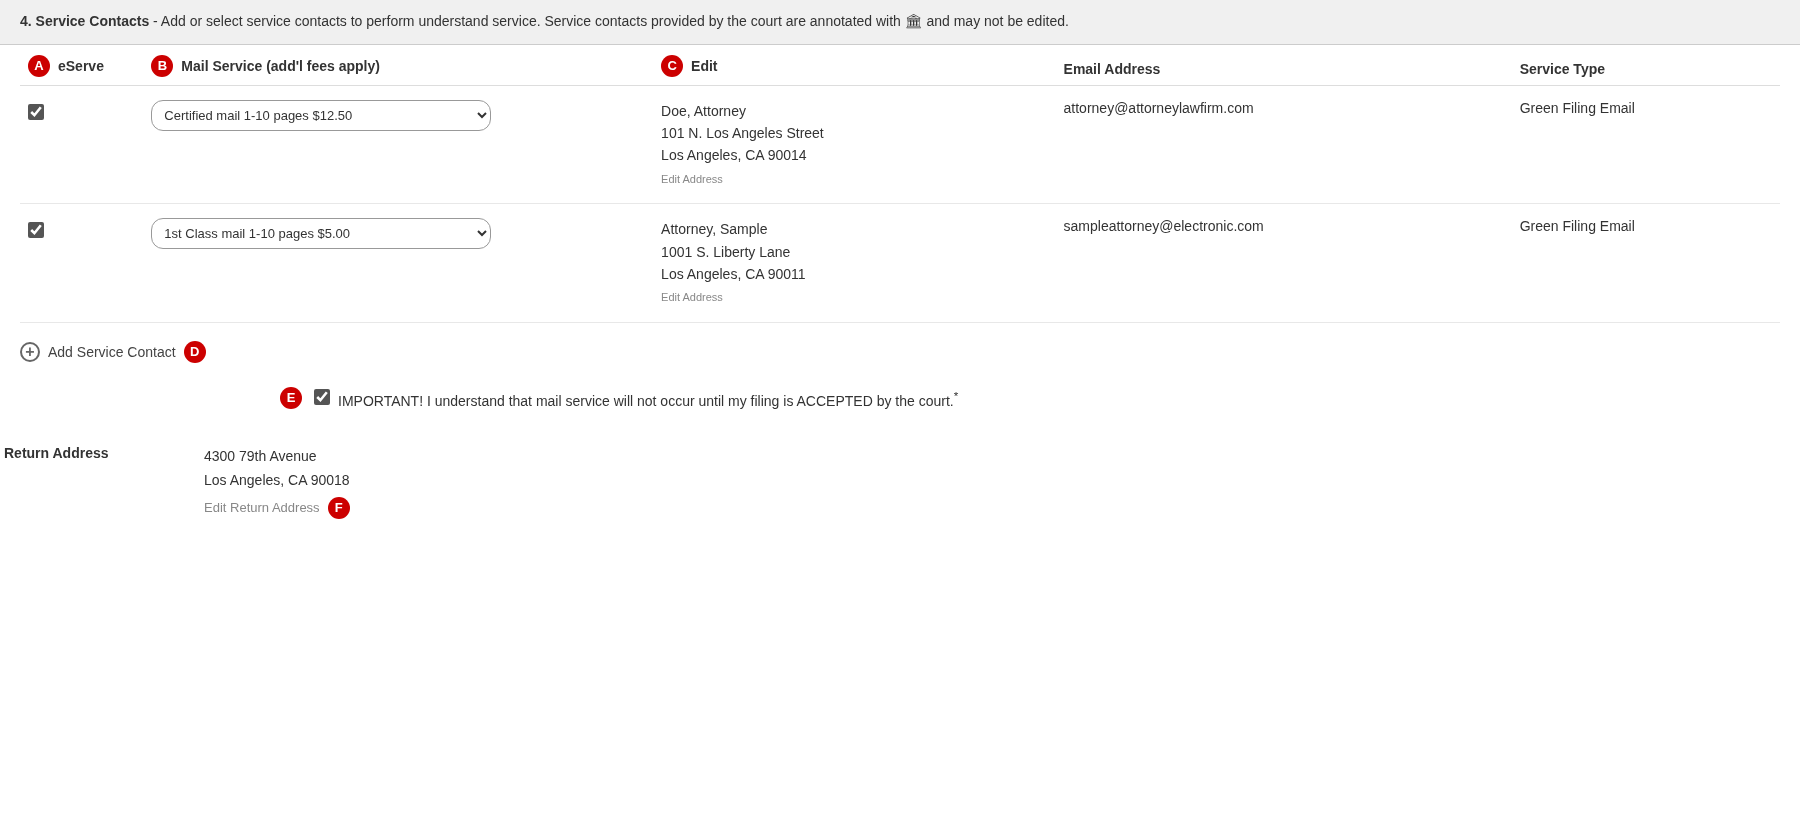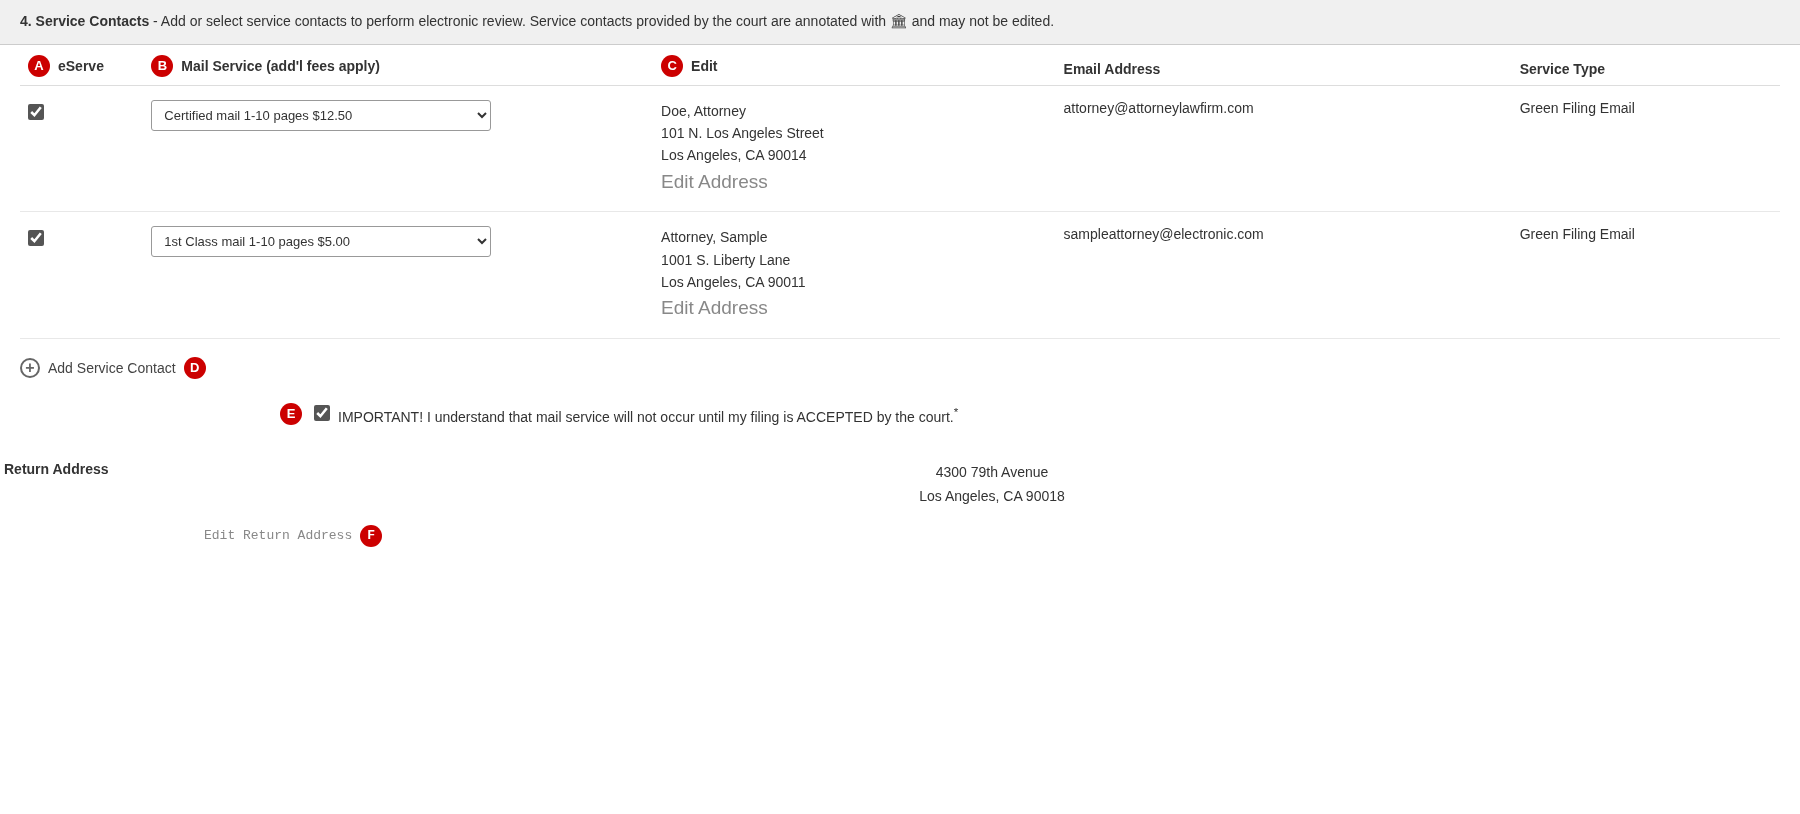--- a/index.html
+++ b/index.html
@@ -92,38 +92,38 @@
       height: 16px;
       cursor: pointer;
       accent-color: #555;
     }
 
     select.mail-select {
       width: 340px;
       padding: 6px 8px;
       font-size: 13px;
       border: 1px solid #999;
-      border-radius: 3px;
+      border-radius: 12px;
       background: #fff;
       color: #333;
       cursor: pointer;
     }
 
     .name-block {
       line-height: 1.6;
     }
     .name-block .name-main {
       font-weight: normal;
     }
     .name-block .address-line {
       color: #333;
     }
     .name-block .edit-link {
       color: #888;
-      font-size: 19px;
+      font-size: 11px;
       cursor: pointer;
       text-decoration: none;
     }
 
     .add-service-row {
       padding: 18px 20px 10px 20px;
       display: flex;
       align-items: center;
       gap: 8px;
     }
@@ -187,41 +187,40 @@
 
     .return-content .intro-text {
       margin-bottom: 16px;
       color: #333;
       font-size: 14px;
     }
 
     .return-content .addr-line {
       line-height: 1.7;
       font-size: 14px;
-      text-align: center;
     }
 
     .return-content .edit-return-link {
       color: #888;
       font-size: 13px;
       cursor: pointer;
       text-decoration: none;
     }
 
     .header-badge-wrap {
       display: flex;
       align-items: center;
       gap: 4px;
     }
   </style>
 </head>
 <body>
 
 <div class="section-header">
-  <strong>4. Service Contacts</strong><span> - Add or select service contacts to perform electronic review. Service contacts provided by the court are annotated with 🏛 and may not be edited.</span>
+  <strong>4. Service Contacts</strong><span> - Add or select service contacts to perform understand service. Service contacts provided by the court are annotated with 🏛 and may not be edited.</span>
 </div>
 
 <div class="table-wrapper">
   <table class="col-table">
     <thead>
       <tr class="col-header-row">
         <th class="col-eserve">
           <div class="header-badge-wrap">
             <span class="badge">A</span>
             <span>eServe</span>
@@ -300,18 +299,18 @@
   <label for="important-check" class="important-text">
     <span>IMPORTANT! I understand that mail service will not occur until my filing is ACCEPTED by the court.</span><sup>*</sup>
   </label>
 </div>
 
 <div class="return-address-section">
   <div class="return-label">Return Address</div>
   <div class="return-content">
     <div class="addr-line">4300 79th Avenue</div>
     <div class="addr-line">Los Angeles, CA 90018</div>
-    <div style="margin-top:16px; display:flex; align-items:center; gap:8px;font-family:Liberation Mono, monospace;">
+    <div style="margin-top:4px; display:flex; align-items:center; gap:8px;">
       <a class="edit-return-link" href="#">Edit Return Address</a>
       <span class="badge">F</span>
     </div>
   </div>
 </div>
 
 </body></html>

